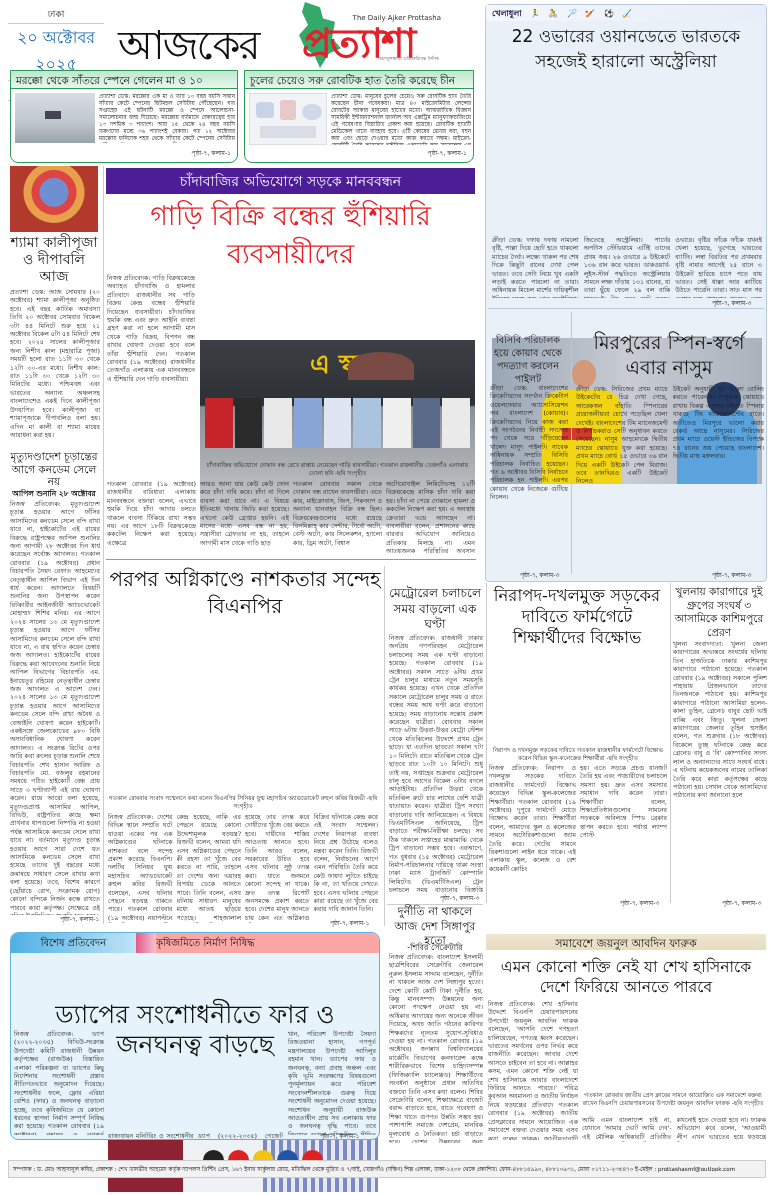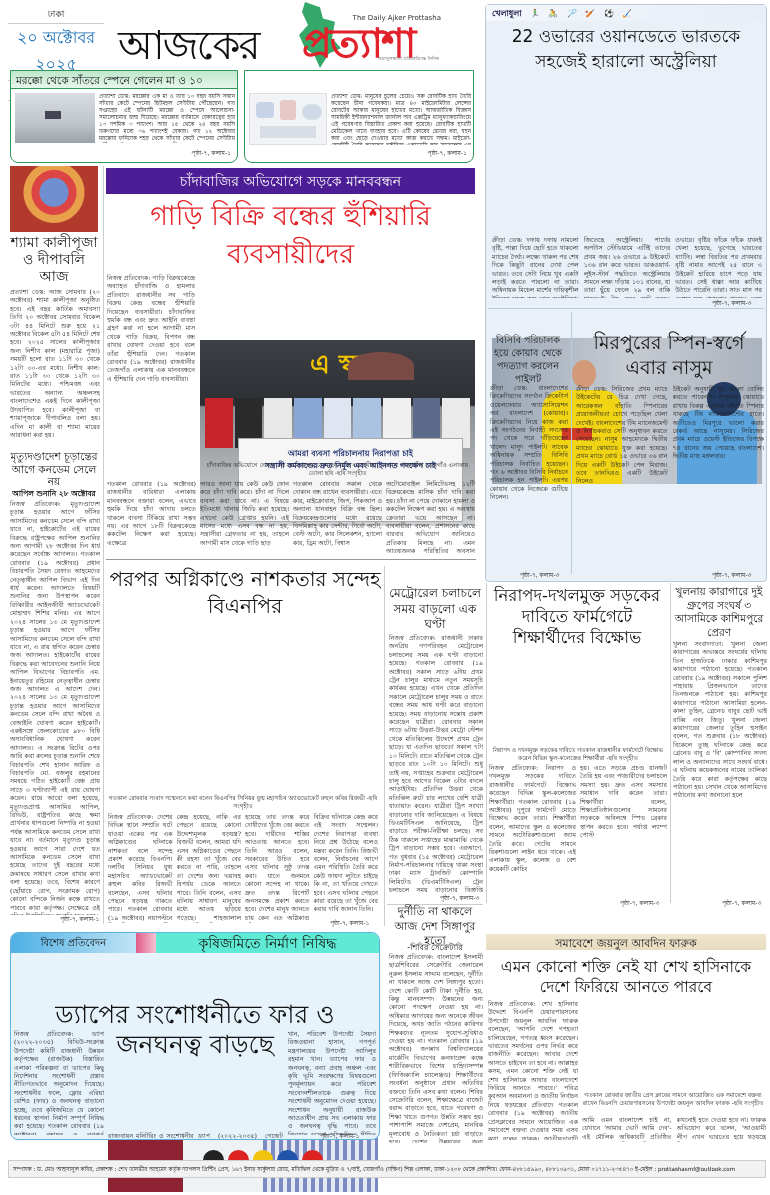--- a/index.html
+++ b/index.html
@@ -52,20 +52,21 @@
 <div class="abs teaser" style="left:10px;top:70px;width:228px;height:93px">
   <div class="th">মরক্কো থেকে সাঁতরে স্পেনে গেলেন মা ও ১০ বছরের সন্তান</div>
   <div class="photo" style="position:absolute;left:4px;top:22px;width:80px;height:50px;background:linear-gradient(#d8dde2,#bfc6cc 60%,#9aa3aa)">
     <div style="position:absolute;left:30px;top:18px;width:16px;height:8px;background:#445"></div>
   </div>
   <div class="body-text" style="position:absolute;left:88px;top:22px;width:136px;height:50px;font-size:5.6px;line-height:7px">প্রত্যাশা ডেস্ক: মরক্কোর এক মা ও তার ১০ বছর বয়সি সন্তান সাঁতার কেটে স্পেনের ছিটমহল সেউটায় পৌঁছেছেন। গত সপ্তাহের এই ঘটনাটি মরক্কো ও স্পেনে আলোচনা-সমালোচনার জন্ম দিয়েছে। মরক্কোয় বর্তমানে বেকারত্বের হার ১৩ দশমিক ৩ শতাংশ। আর ১৫ থেকে ২৪ বছর বয়সি তরুণদের মধ্যে ৩৬ শতাংশই বেকার। গত ১২ অক্টোবর মরক্কোর ফনিদেক শহর থেকে সাঁতার কেটে স্পেনের সেউটায় পৌঁছান ওই মা ও তার সন্তান। স্থানীয় গণমাধ্যম এল ফারো দে সেউটা জানিয়েছে, উত্তাল সমুদ্রে এক শিশু শক্ত করে একটি ভাসমান</div>
   <div class="pg" style="position:absolute;right:6px;bottom:3px">পৃষ্ঠা-৭, কলাম-১</div>
 </div>
 
 <div class="abs teaser" style="left:244px;top:70px;width:230px;height:93px">
+  <div class="th">চুলের চেয়েও সরু রোবটিক হাত তৈরি করেছে চীন</div>
   <div class="photo" style="position:absolute;left:4px;top:22px;width:78px;height:52px;background:#f1f3f6;border:1px solid #ddd">
     <div style="position:absolute;left:6px;top:8px;width:18px;height:16px;background:#c7d3e6;border-radius:4px"></div>
     <div style="position:absolute;left:30px;top:6px;width:16px;height:20px;background:#e7c9c9;border-radius:3px"></div>
     <div style="position:absolute;left:52px;top:10px;width:20px;height:16px;background:#cfd9e8;border-radius:50%"></div>
     <div style="position:absolute;left:10px;top:32px;width:56px;height:12px;background:#d9dde5"></div>
   </div>
   <div class="body-text" style="position:absolute;left:86px;top:22px;width:140px;height:52px;font-size:5.6px;line-height:7px">প্রত্যাশা ডেস্ক: মানুষের চুলের চেয়েও সরু রোবটিক হাত তৈরি করেছেন চীনা গবেষকরা। মাত্র ৪০ মাইক্রোমিটার লেন্সের রোবটের আকার মানুষের হাতের মতো। আন্তর্জাতিক বিজ্ঞান সাময়িকী ইন্টারন্যাশনাল জার্নাল অব এক্সট্রিম ম্যানুফ্যাকচারিংয়ে এই গবেষণার বিস্তারিত প্রকাশ করা হয়েছে। রোবটিক হাতটি মেডিকেল খাতে ব্যবহার হবে। এটি কোষের ভেতর ধরা, বহন করা এবং ছেড়ে দেওয়ার মতো কাজ করতে সক্ষম। মাইক্রো-রোবটটি তৈরি করেছেন চাইনিজ একাডেমি অব সায়েন্সেস-এর টেকনিক্যাল ইনস্টিটিউট অব ফিজিক্স অ্যান্ড</div>
   <div class="pg" style="position:absolute;right:6px;bottom:3px">পৃষ্ঠা-৭, কলাম-১</div>
 </div>
 
@@ -91,24 +92,20 @@
     <div style="flex:1;background:#c8252b"></div>
       <div style="flex:1;background:#2a2a2a"></div>
       <div style="flex:1;background:#e8e8e8"></div>
       <div style="flex:1;background:#8aa6d6"></div>
       <div style="flex:1;background:#dfe6f2"></div>
       <div style="flex:1;background:#a9c3e0"></div>
       <div style="flex:1;background:#f0f0f0"></div>
       <div style="flex:1;background:#5c6a8a"></div>
       <div style="flex:1;background:#eaeaea"></div>
   </div>
-  <div style="position:absolute;left:38px;top:98px;width:225px;height:84px;background:#f6f6f6;border:1px solid #aaa;text-align:center;padding-top:8px">
-    <div style="font-size:8px;font-weight:bold;color:#1a2a6b">আমরা ব্যবসা পরিচালনায় নিরাপত্তা চাই</div>
-    <div style="font-size:7.5px;font-weight:bold;color:#1a2a6b">সন্ত্রাসী কর্মকাণ্ডের দ্রুত নির্মূল এবং আইনগত পদক্ষেপ চাই</div>
-  </div>
 </div>
 <div class="abs cap" style="left:200px;top:462px;width:275px">চাঁদাবাজির অভিযোগে দোকান বন্ধ রেখে রাস্তায় নেমেছেন গাড়ি ব্যবসায়ীরা। গতকাল রাজধানীর তেজগাঁও এলাকায় তোলা ছবি -ছবি সংগৃহীত</div>
 
 <div class="abs" style="left:107px;top:480px;width:368px;height:75px;display:flex;gap:4px">
   <div class="body-text" style="flex:1;height:75px">গতকাল রোববার (১৯ অক্টোবর) রাজধানীর বারিধারা এলাকায় মানববন্ধনে বক্তারা বলেন, এভাবে হুমকি দিয়ে চাঁদা আদায় চলতে থাকলে ব্যবসা টিকিয়ে রাখা সম্ভব নয়। এর আগে ১৮টি বিক্রয়কেন্দ্রে ককটেল নিক্ষেপ করা হয়েছে। এক্ষেত্রে</div>
   <div class="body-text" style="flex:1;height:75px">আরও জানা যায় কেউ কেউ ফোন করে চাঁদা দাবি করে। চাঁদা না দিলে ব্যবসা করা যাবে না। এ বিষয়ে ইতিমধ্যে থানায় জিডি করা হয়েছে। এখনো কেউ গ্রেপ্তার হয়নি। এই মাসের মধ্যে এসব বন্ধ না হয়, সন্ত্রাসীরা গ্রেফতার না হয়, তাহলে আগামী মাস থেকে গাড়ি ছাড়</div>
   <div class="body-text" style="flex:1;height:75px">গতকাল রোববার সকাল থেকে দোকান বন্ধ রাখেন ব্যবসায়ীরা। এতে কার, মাইক্রোবাস, জিপ, পিকআপ ও অন্যান্য যানবাহন বিক্রি বন্ধ ছিল। বিক্রয়কেন্দ্রগুলোর মধ্যে রয়েছে বিসমিল্লাহ্‌ কার সেন্টার, টার্বো অটো, বেস্ট অটো, কার সিলেকশন, হ্যালো কার, ড্রিম অটো, বিশ্বাস</div>
   <div class="body-text" style="flex:1;height:75px">অটোমোবাইল লিমিটেডসহ ১২টি বিক্রয়কেন্দ্রে মাসিক চাঁদা দাবি করা হয়। চাঁদা না পেয়ে দোকানে হামলা ও ককটেল নিক্ষেপ করা হয়। এ অবস্থায় ক্রেতারা ভয়ে আসছেন না। ব্যবসায়ীরা বলেন, প্রশাসনের কাছে বারবার অভিযোগ জানিয়েও প্রতিকার মিলছে না। এমন আতঙ্কজনক পরিস্থিতির অবসান চাইছেন গাড়ি ব্যবসায়ীরা।</div>
 </div>
 <div class="abs" style="left:106px;top:559px;width:370px;height:1px;background:#999"></div>
@@ -196,21 +193,21 @@
 <div class="abs pg" style="left:620px;top:898px">পৃষ্ঠা-৭, কলাম-৩</div>
 
 <div class="abs" style="left:670px;top:583px;width:1px;height:320px;background:#ccc"></div>
 <div class="abs hl" style="left:671px;top:585px;width:96px;font-size:10.5px;line-height:13.5px">খুলনায় কারাগারে দুই গ্রুপের সংঘর্ষ ৩ আসামিকে কাশিমপুরে প্রেরণ</div>
 <div class="abs body-text" style="left:673px;top:640px;width:94px;height:258px">খুলনা সংবাদদাতা: খুলনা জেলা কারাগারের অভ্যন্তরে সংঘর্ষের ঘটনায় তিন হাজতিকে ঢাকার কাশিমপুর কারাগারে পাঠানো হয়েছে। গতকাল রোববার (১৯ অক্টোবর) সকালে পুলিশ পাহারায় প্রিজনভ্যানে তাদের তিনজনকে পাঠানো হয়। কাশিমপুর কারাগারে পাঠানো আসামিরা হলেন- কালা তুহিন, গ্রেনেড বাবুর ছোট ভাই রাব্বি এবং জিতু। খুলনা জেলা কারাগারের জেলার তুহিন হুসাইন বলেন, গত শুক্রবার (১৮ অক্টোবর) বিকেলে তুচ্ছ ঘটনাকে কেন্দ্র করে গ্রেনেড বাবু ও 'বি' কোম্পানির সদস্য লাল ও অন্যান্যদের সাথে সংঘর্ষ বাধে। এ ঘটনায় কয়েকজনের নামের তালিকা তৈরি করে কারা কর্তৃপক্ষের কাছে পাঠানো হয়। সেখান থেকে আসামিদের পাঠানোর কথা জানানো হলে</div>
 <div class="abs pg" style="left:722px;top:898px">পৃষ্ঠা-৭, কলাম-৩</div>
 
 <div class="abs" style="left:10px;top:932px;width:370px;height:208px;background:#e6f3fa;border:1px solid #5fb3de;border-radius:8px"></div>
 <div class="abs" style="left:11px;top:933px;width:125px;height:20px;background:linear-gradient(90deg,#4fb0e4,#bfe4f6);border-radius:7px 0 0 0;font-size:10px;text-align:center;line-height:20px">বিশেষ প্রতিবেদন</div>
 <div class="abs" style="left:136px;top:933px;width:20px;height:20px;background:linear-gradient(90deg,#e35a8a,#f4c4d0)"></div>
-<div class="abs" style="left:156px;top:933px;width:223px;height:20px;background:#5eead4;border-radius:0 7px 0 0;font-size:14px;text-align:center;line-height:20px">কৃষিজমিতে নির্মাণ নিষিদ্ধ</div>
+<div class="abs" style="left:156px;top:933px;width:223px;height:20px;background:#fca5a5;border-radius:0 7px 0 0;font-size:10px;line-height:20px">কৃষিজমিতে নির্মাণ নিষিদ্ধ</div>
 <div class="abs hl" style="left:12px;top:1000px;width:366px;font-size:25px;line-height:30px">ড্যাপের সংশোধনীতে ফার ও জনঘনত্ব বাড়ছে</div>
 <div class="abs body-text" style="left:14px;top:1030px;width:90px;height:105px">নিজস্ব প্রতিবেদক: ড্যাপ (২০২২-২০৩৫) বিভিউ-সংক্রান্ত উপদেষ্টা কমিটি রাজধানী উন্নয়ন কর্তৃপক্ষের (রাজউক) বিস্তারিত এলাকা পরিকল্পনা বা ড্যাপের কিছু নির্দেশনার সংশোধনী প্রস্তাব নীতিগতভাবে অনুমোদন দিয়েছে। সংশোধনীর ফলে, ফ্লোর এরিয়া রেশিও (ফার) ও জনঘনত্ব বাড়ানো হচ্ছে, তবে কৃষিজমিতে যে কোনো ধরনের স্থাপনা নির্মাণ সম্পূর্ণ নিষিদ্ধ করা হয়েছে। গতকাল রোববার (১৯ অক্টোবর) গৃহায়ন ও গণপূর্ত মন্ত্রণালয়ের সভাকক্ষে ভূমি মন্ত্রণালয়ের উপদেষ্টা আলী ইমাম মজুমদারের সভাপতিত্বে বাস্তবায়ন প্রধান সচিব</div>
 
 <div class="abs" style="left:108px;top:1132px;width:175px;height:8px;display:flex;gap:4px">
   <div class="body-text" style="flex:1;height:8px">রাজ্যবায়ন মনিটরিং ও সংশোধনীর সুপারিশ প্রদান সংক্রান্ত উপদেষ্টা কমিটির সভা অনুষ্ঠিত হয়। সভায় গৃহীত সিদ্ধান্তের ভিত্তিতে শিগগিরই</div>
   <div class="body-text" style="flex:1;height:8px">ড্যাপ (২০২২-২০৩৫) গেজেট আকারে প্রকাশ করা হবে। সভায় উপস্থিত ছিলেন, বিদ্যুৎ ও জ্বালানি উপদেষ্টা মুহাম্মদ ফাওজুল কবির</div>
 </div>
 <div class="abs body-text" style="left:288px;top:1030px;width:88px;height:105px">খান, পরিবেশ উপদেষ্টা সৈয়দা রিজওয়ানা হাসান, গণপূর্ত মন্ত্রণালয়ের উপদেষ্টা আদিলুর রহমান খান। ড্যাপের ফার ও জনঘনত্ব, বন্যা প্রবাহ অঞ্চল এবং কৃষি ভূমি সংরক্ষণের বিষয়গুলো পুনর্মূল্যায়ন করে পরিবেশ সংবেদনশীলতাকে গুরুত্ব দিয়ে সংশোধনী অনুমোদন দেওয়া হয়েছে। সংশোধন অনুযায়ী রাজউক আওতাধীন প্রায় সব এলাকায় ফার ও জনঘনত্ব বৃদ্ধি পাবে। তবে বিদ্যমান ড্যাপে কৃষিজমিতে সীমিত নাগরিক সেবা নির্মাণের অনুমতি থাকলেও নতুন সংশোধনীতে সেটি বাতিল করা হয়েছে।</div>
 <div class="abs pg" style="left:320px;top:1131px">পৃষ্ঠা-৭, কলাম-১</div>
 

